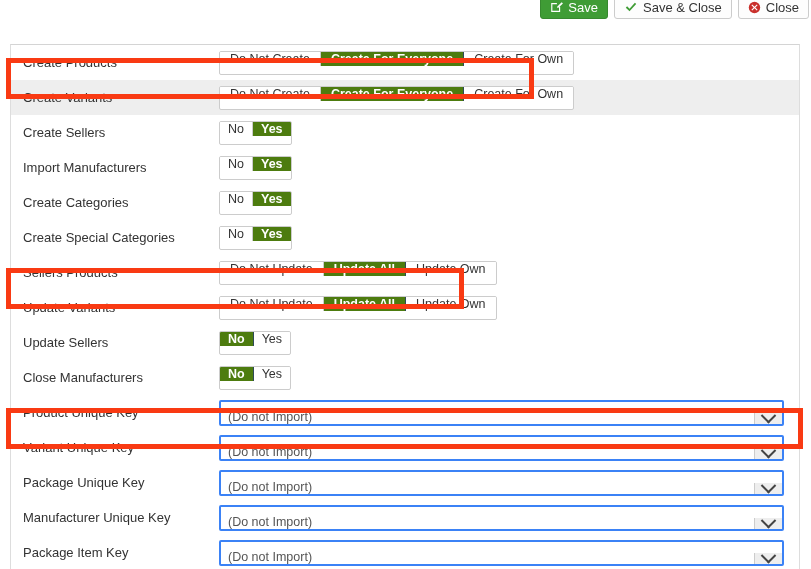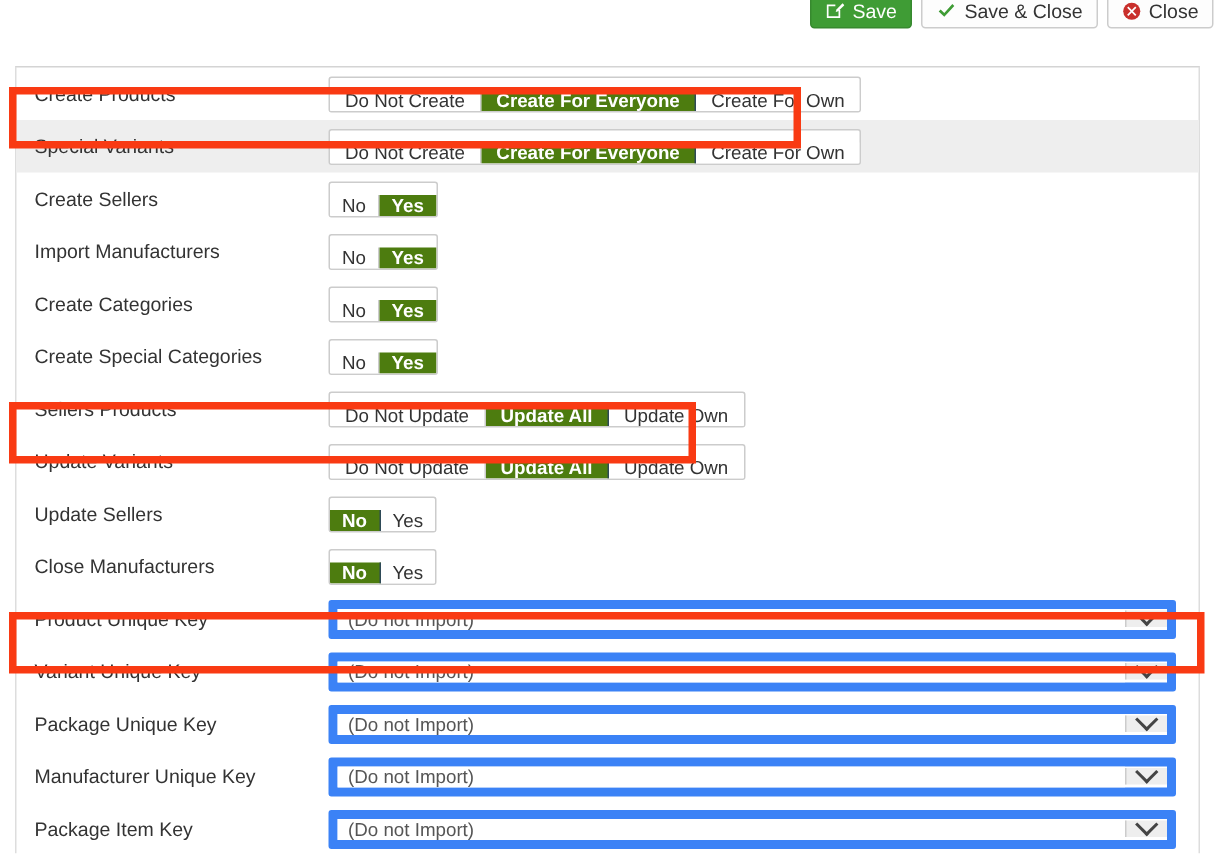--- a/index.html
+++ b/index.html
@@ -83,21 +83,21 @@
   .row-control {
     flex: 1 1 auto;
     display: flex;
     align-items: center;
     min-width: 0;
   }
 
   
   .seg {
     display: inline-flex;
-    align-items: flex-end;
+    align-items: flex-start;
     height: 24px;
     border: 1px solid #cccccc;
     border-radius: 2px;
     background: #ffffff;
     box-sizing: border-box;
     overflow: hidden;
   }
   .seg-btn {
     display: flex;
     align-items: center;
@@ -116,25 +116,25 @@
     background: #4d7c0f;
     color: #ffffff;
     font-weight: bold;
     border-right-color: #2e4a57;
   }
   .seg.narrow .seg-btn { padding: 0 8px; }
 
   
   .selwrap {
     display: flex;
-    align-items: center;
+    align-items: flex-end;
     height: 26px;
     width: 565px;
     box-sizing: border-box;
-    border: 6px solid #3b82f6;
+    border: 2px solid #3b82f6;
     border-radius: 2px;
     background: #ffffff;
     overflow: hidden;
   }
   .selval {
     flex: 1 1 auto;
     display: flex;
     align-items: center;
     padding-left: 7px;
     font-size: 12.5px;
@@ -207,21 +207,21 @@
         <div class="row-label">Create Products</div>
         <div class="row-control">
           <div class="seg">
             <div class="seg-btn">Do Not Create</div>
             <div class="seg-btn on">Create For Everyone</div>
             <div class="seg-btn">Create For Own</div>
           </div>
         </div>
       </div>
       <div class="row hover">
-        <div class="row-label">Special Variants</div>
+        <div class="row-label">Create Variants</div>
         <div class="row-control">
           <div class="seg">
             <div class="seg-btn">Do Not Create</div>
             <div class="seg-btn on">Create For Everyone</div>
             <div class="seg-btn">Create For Own</div>
           </div>
         </div>
       </div>
       <div class="row">
         <div class="row-label">Create Sellers</div>

